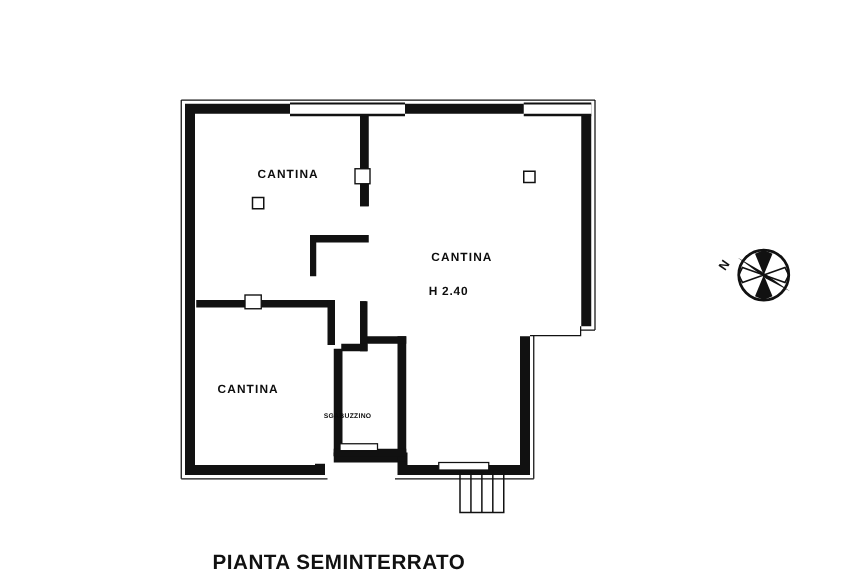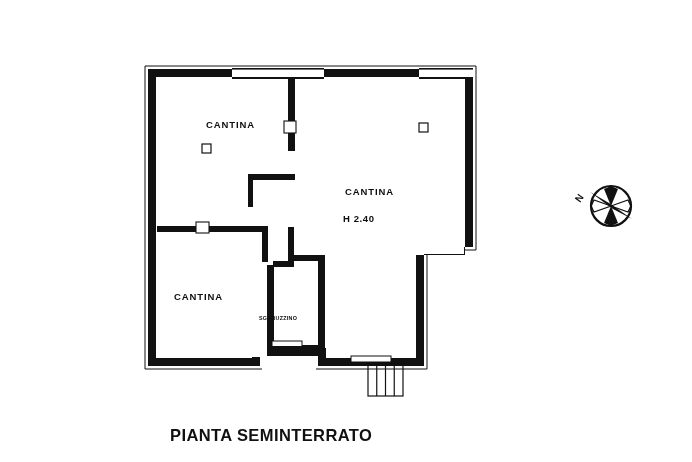--- a/index.html
+++ b/index.html
@@ -9,21 +9,21 @@
   }
   body {
     width: 692px;
     height: 462px;
     position: relative;
     font-family: "Liberation Sans", sans-serif;
     overflow: hidden;
   }
   #plan-root {
     position: absolute;
-    left: 0; top: 0;
+    left: 0; top: 14px;
     width: 692px;
     height: 416px;
   }
   svg#floorplan-svg {
     display: block;
     width: 692px;
     height: 462px;
     background: #ffffff;
   }
   .wall-fill { fill: #111111; }

